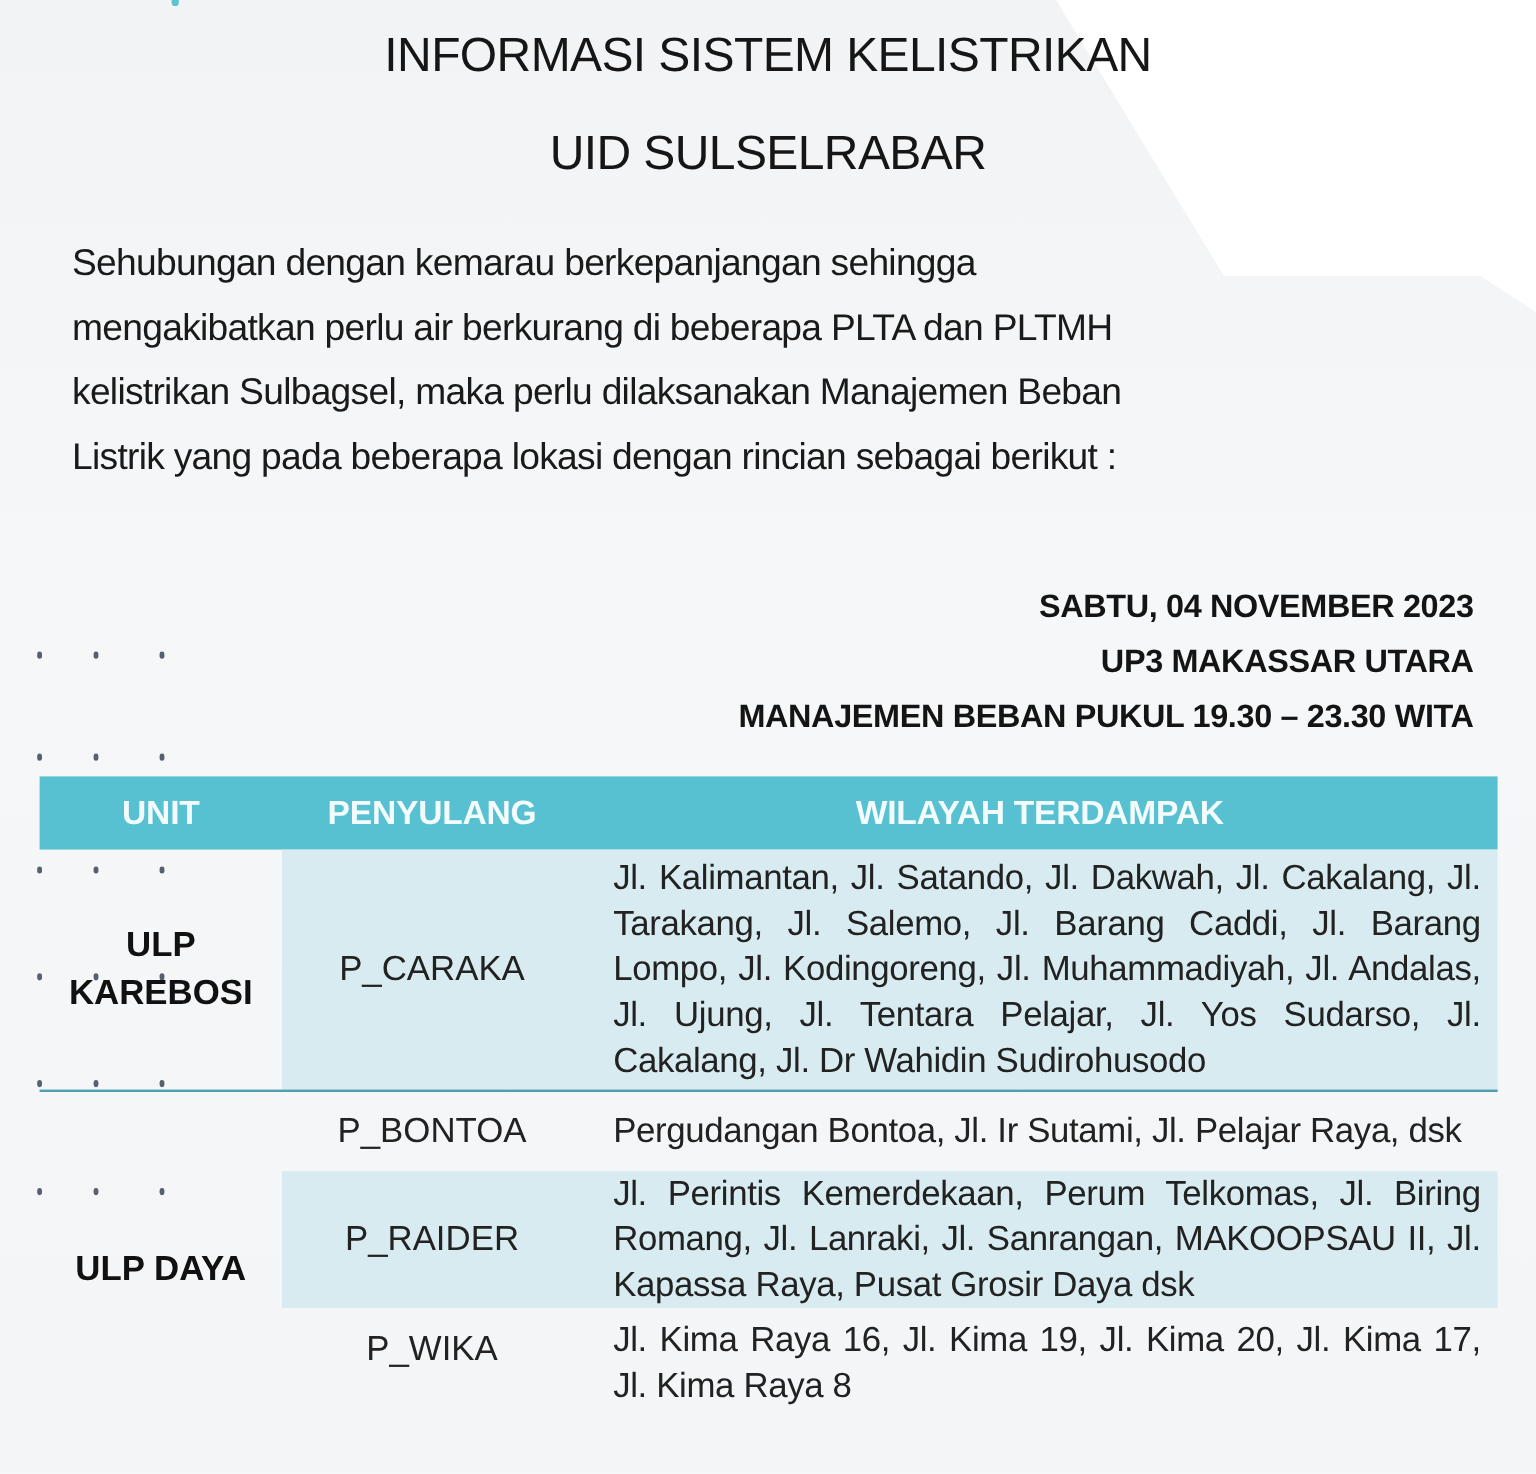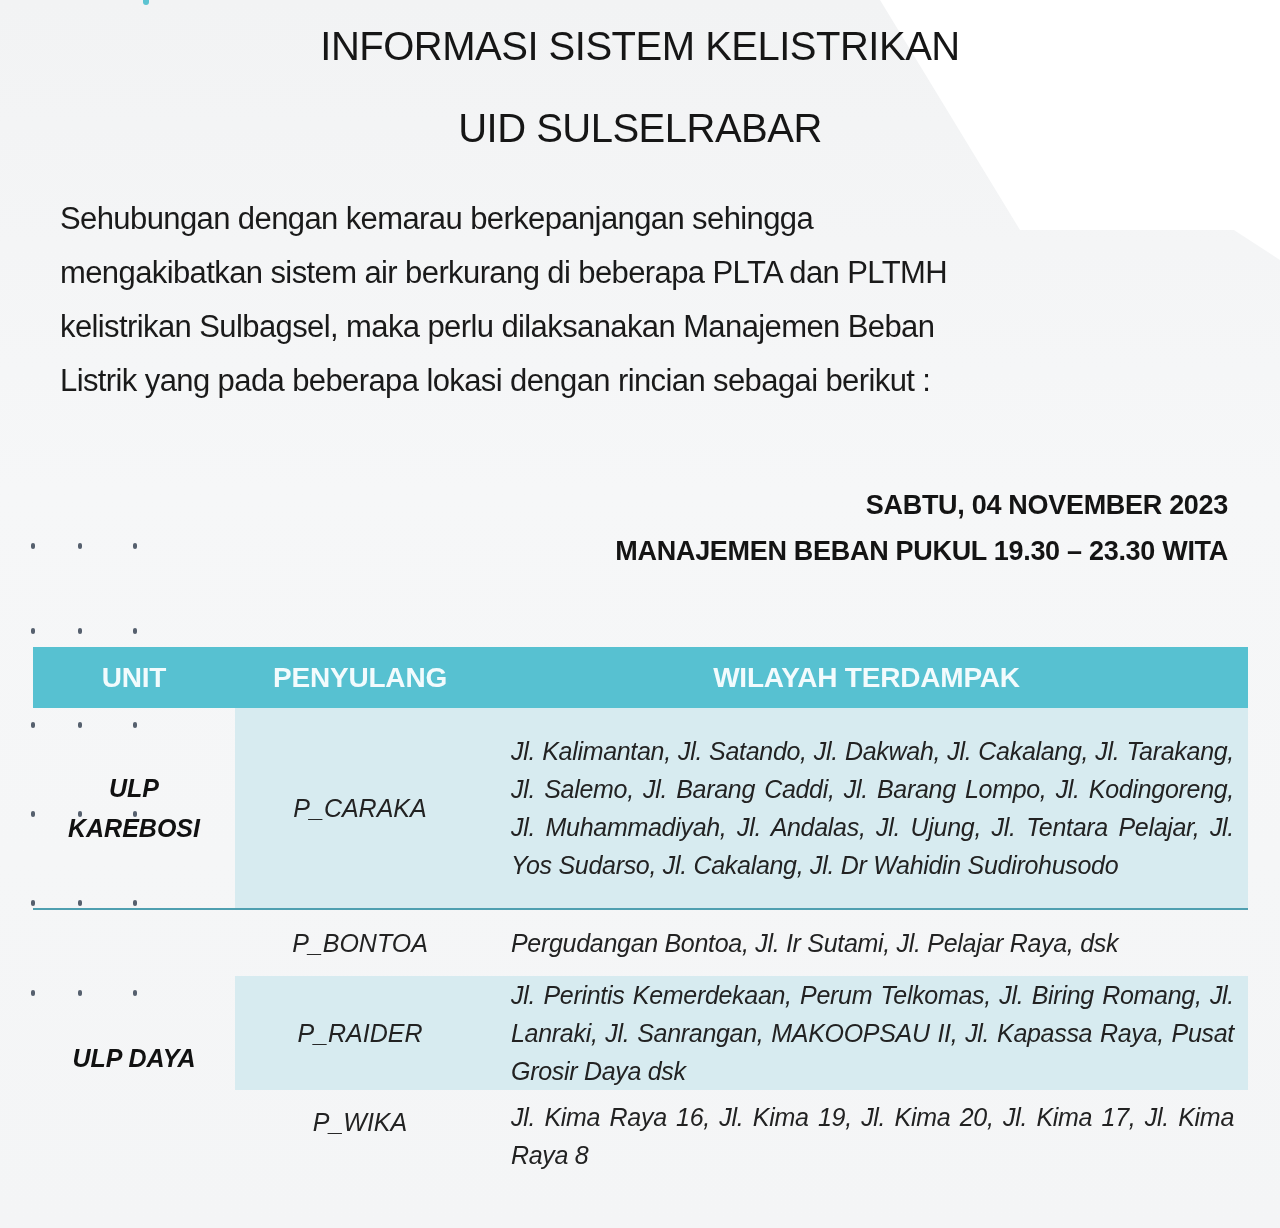--- a/index.html
+++ b/index.html
@@ -83,22 +83,21 @@
       font-size: 28px;
       font-weight: bold;
       height: 61px;
       padding: 0;
       text-align: center;
       letter-spacing: -0.2px;
     }
     table.grid td {
       padding: 0;
       vertical-align: middle;
-      font-size: 25px;
-      font-style: italic;
+      font-size: 29px;
     }
     td.unit {
       text-align: center;
       font-weight: bold;
       font-size: 26px;
       line-height: 40px;
       color: #111;
     }
     td.feeder {
       text-align: center;
@@ -148,27 +147,28 @@
   <i style="left:31px;top:990px"></i>
     <i style="left:78px;top:990px"></i>
     <i style="left:133px;top:990px"></i>
 </div>
 
 <h1 class="title l1">INFORMASI SISTEM KELISTRIKAN</h1>
 <h2 class="title l2">UID SULSELRABAR</h2>
 
 <p class="intro">
   <span>Sehubungan dengan kemarau berkepanjangan sehingga</span>
-  <span>mengakibatkan sistem air berkurang di beberapa PLTA dan PLTMH</span>
+  <span>mengakibatkan perlu air berkurang di beberapa PLTA dan PLTMH</span>
   <span>kelistrikan Sulbagsel, maka perlu dilaksanakan Manajemen Beban</span>
   <span>Listrik yang pada beberapa lokasi dengan rincian sebagai berikut :</span>
 </p>
 
 <div class="schedule">
   <div>SABTU, 04 NOVEMBER 2023</div>
+  <div>UP3 MAKASSAR UTARA</div>
   <div>MANAJEMEN BEBAN PUKUL 19.30 – 23.30 WITA</div>
 </div>
 
 <table class="grid">
   <colgroup>
     <col style="width:202px">
     <col style="width:250px">
     <col style="width:763px">
   </colgroup>
   <thead>

